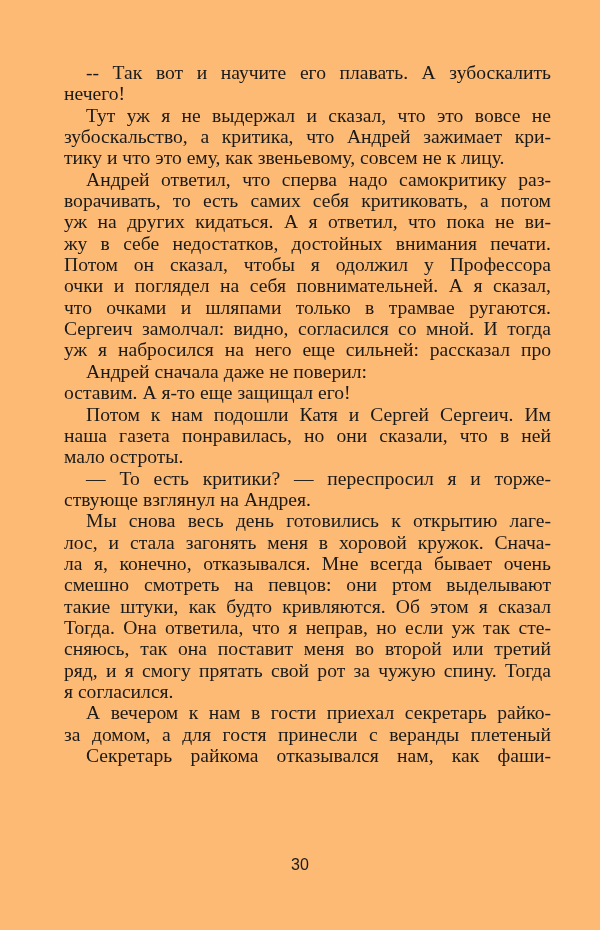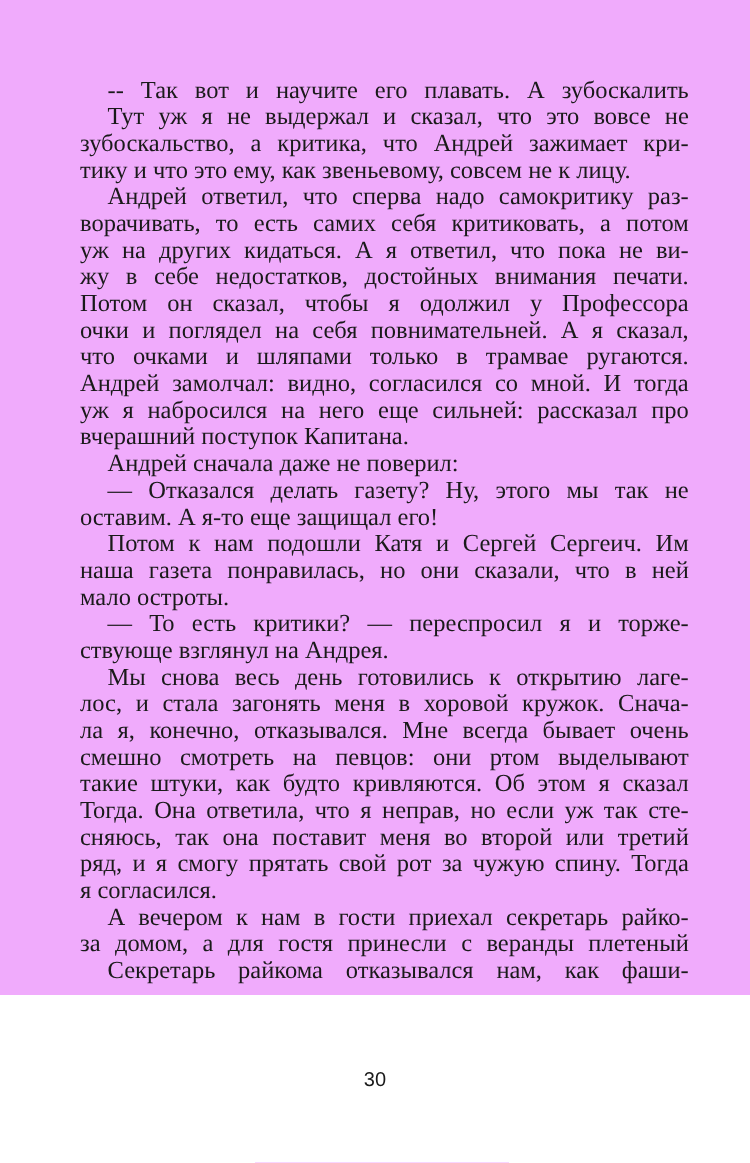--- a/index.html
+++ b/index.html
@@ -1,22 +1,22 @@
 <!DOCTYPE html>
 <html><head>
 <meta charset="utf-8">
 <style>
   html, body { margin: 0; padding: 0; }
   body {
     width: 600px; height: 930px; background: #ffffff; overflow: hidden;
     position: relative;
   }
   .page {
-    position: absolute; left: 0; top: 0; width: 600px; height: 796px;
-    background: #f0abfc;
+    position: absolute; left: 0; top: 0; width: 600px; height: 930px;
+    background: #fdba74;
   }
   .text-block {
     position: absolute; left: 64px; top: 62px; width: 487px;
     font-family: "Liberation Serif", "DejaVu Serif", serif;
     font-size: 19.6px; line-height: 21.35px; color: #1a1a1a;
   }
   .line {
     display: block; white-space: nowrap; text-align: justify;
     text-align-last: justify; height: 21.35px; overflow: visible;
   }
@@ -27,35 +27,34 @@
     font-family: "Liberation Sans", "DejaVu Sans", sans-serif;
     font-size: 16px; color: #1a1a1a;
   }
 </style>
 </head>
 <body>
 
 <div class="page">
   <div class="text-block" id="text-block">
       <span class="line indent">-- Так вот и научите его плавать. А зубоскалить</span>
+      <span class="line last">нечего!</span>
       <span class="line indent">Тут уж я не выдержал и сказал, что это вовсе не</span>
       <span class="line">зубоскальство, а критика, что Андрей зажимает кри-</span>
       <span class="line last">тику и что это ему, как звеньевому, совсем не к лицу.</span>
       <span class="line indent">Андрей ответил, что сперва надо самокритику раз-</span>
       <span class="line">ворачивать, то есть самих себя критиковать, а потом</span>
       <span class="line">уж на других кидаться. А я ответил, что пока не ви-</span>
       <span class="line">жу в себе недостатков, достойных внимания печати.</span>
       <span class="line">Потом он сказал, чтобы я одолжил у Профессора</span>
       <span class="line">очки и поглядел на себя повнимательней. А я сказал,</span>
       <span class="line">что очками и шляпами только в трамвае ругаются.</span>
-      <span class="line">Андрей замолчал: видно, согласился со мной. И тогда</span>
+      <span class="line">Сергеич замолчал: видно, согласился со мной. И тогда</span>
       <span class="line">уж я набросился на него еще сильней: рассказал про</span>
-      <span class="line last">вчерашний поступок Капитана.</span>
       <span class="line indent last">Андрей сначала даже не поверил:</span>
-      <span class="line indent">— Отказался делать газету? Ну, этого мы так не</span>
       <span class="line last">оставим. А я-то еще защищал его!</span>
       <span class="line indent">Потом к нам подошли Катя и Сергей Сергеич. Им</span>
       <span class="line">наша газета понравилась, но они сказали, что в ней</span>
       <span class="line last">мало остроты.</span>
       <span class="line indent">— То есть критики? — переспросил я и торже-</span>
       <span class="line last">ствующе взглянул на Андрея.</span>
       <span class="line indent">Мы снова весь день готовились к открытию лаге-</span>
       <span class="line">лос, и стала загонять меня в хоровой кружок. Снача-</span>
       <span class="line">ла я, конечно, отказывался. Мне всегда бывает очень</span>
       <span class="line">смешно смотреть на певцов: они ртом выделывают</span>

